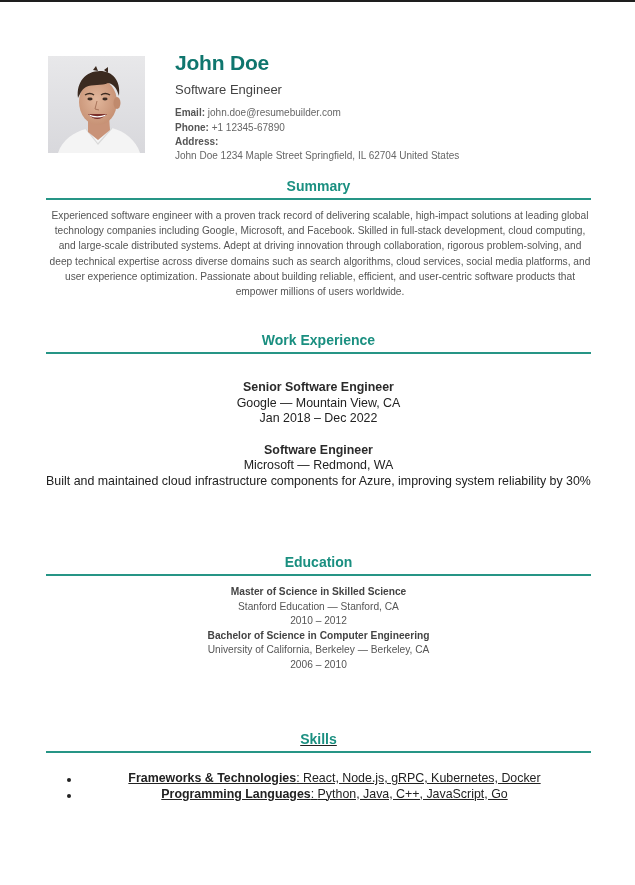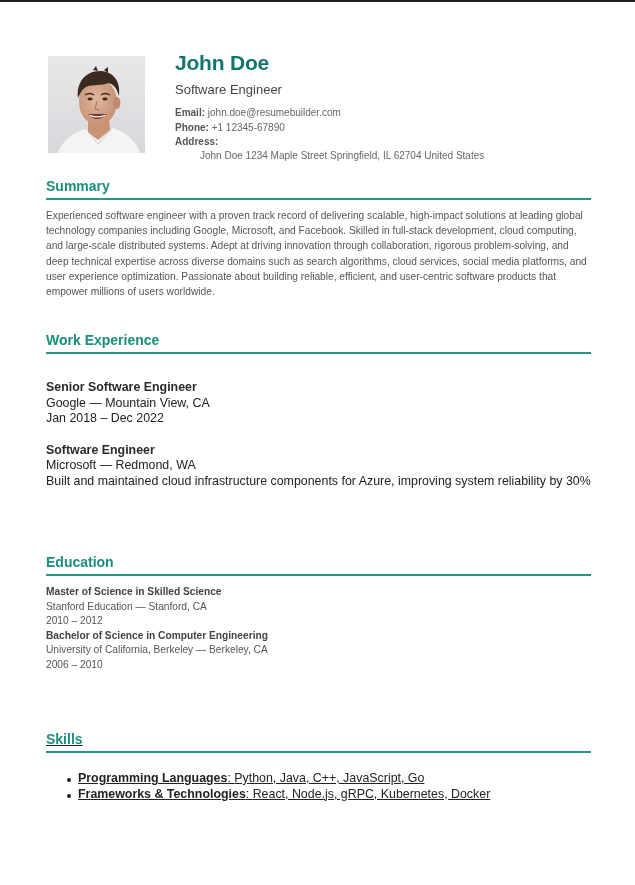--- a/index.html
+++ b/index.html
@@ -13,23 +13,23 @@
       position: absolute; left: 0; top: 0; width: 97px; height: 97px; overflow: hidden;
       background: linear-gradient(180deg, #e6e6e8 0%, #dcdcdf 100%);
     }
     .photo svg { display: block; }
     .info { position: absolute; left: 127px; top: -6px; width: 420px; }
     .name { font-size: 21px; font-weight: bold; color: #0f766e; line-height: 26px; letter-spacing: -0.2px; }
     .title { font-size: 13px; color: #444; margin-top: 6px; line-height: 16px; }
     .contact { font-size: 10px; color: #666; line-height: 15px; margin-top: 7px; }
     .contact .lbl { font-weight: bold; color: #555; }
     .contact .addr-lbl { font-weight: bold; color: #555; display: block; line-height: 14px; }
-    .contact .addr { display: block; line-height: 13px; margin-left: 25px; }
+    .contact .addr { display: block; line-height: 13px; }
 
-    .section { position: absolute; left: 46px; width: 545px; }
+    .section { position: absolute; left: 46px; width: 545px; text-align: center; }
     .sec-title { font-size: 14px; font-weight: bold; color: #1a8f80; line-height: 18px; }
     .sec-rule { height: 2px; background: #1a8f80; margin-top: 3px; opacity: 0.95; }
 
     .summary-text { font-size: 10.2px; color: #555; line-height: 15.2px; margin-top: 8px; width: 548px; }
 
     .job { font-size: 12.4px; color: #222; line-height: 15.5px; }
     .job .role { font-weight: bold; color: #2a2a2a; }
     .job + .job { margin-top: 16px; }
     .jobs { margin-top: 26px; }
 
@@ -144,16 +144,16 @@
       <div>University of California, Berkeley — Berkeley, CA</div>
       <div>2006 – 2010</div>
     </div>
   </div>
 </div>
 
 <div class="section" style="top:730px;text-decoration:underline;">
   <div class="sec-title">Skills</div>
   <div class="sec-rule"></div>
   <ul class="skills">
+    <li><span class="k">Frameworks &amp; Technologies</span><span>: </span><span>React, Node.js, gRPC, Kubernetes, Docker</span></li>
     <li><span class="k">Programming Languages</span><span>: </span><span>Python, Java, C++, JavaScript, Go</span></li>
-    <li><span class="k">Frameworks &amp; Technologies</span><span>: </span><span>React, Node.js, gRPC, Kubernetes, Docker</span></li>
   </ul>
 </div>
 
 </body></html>

